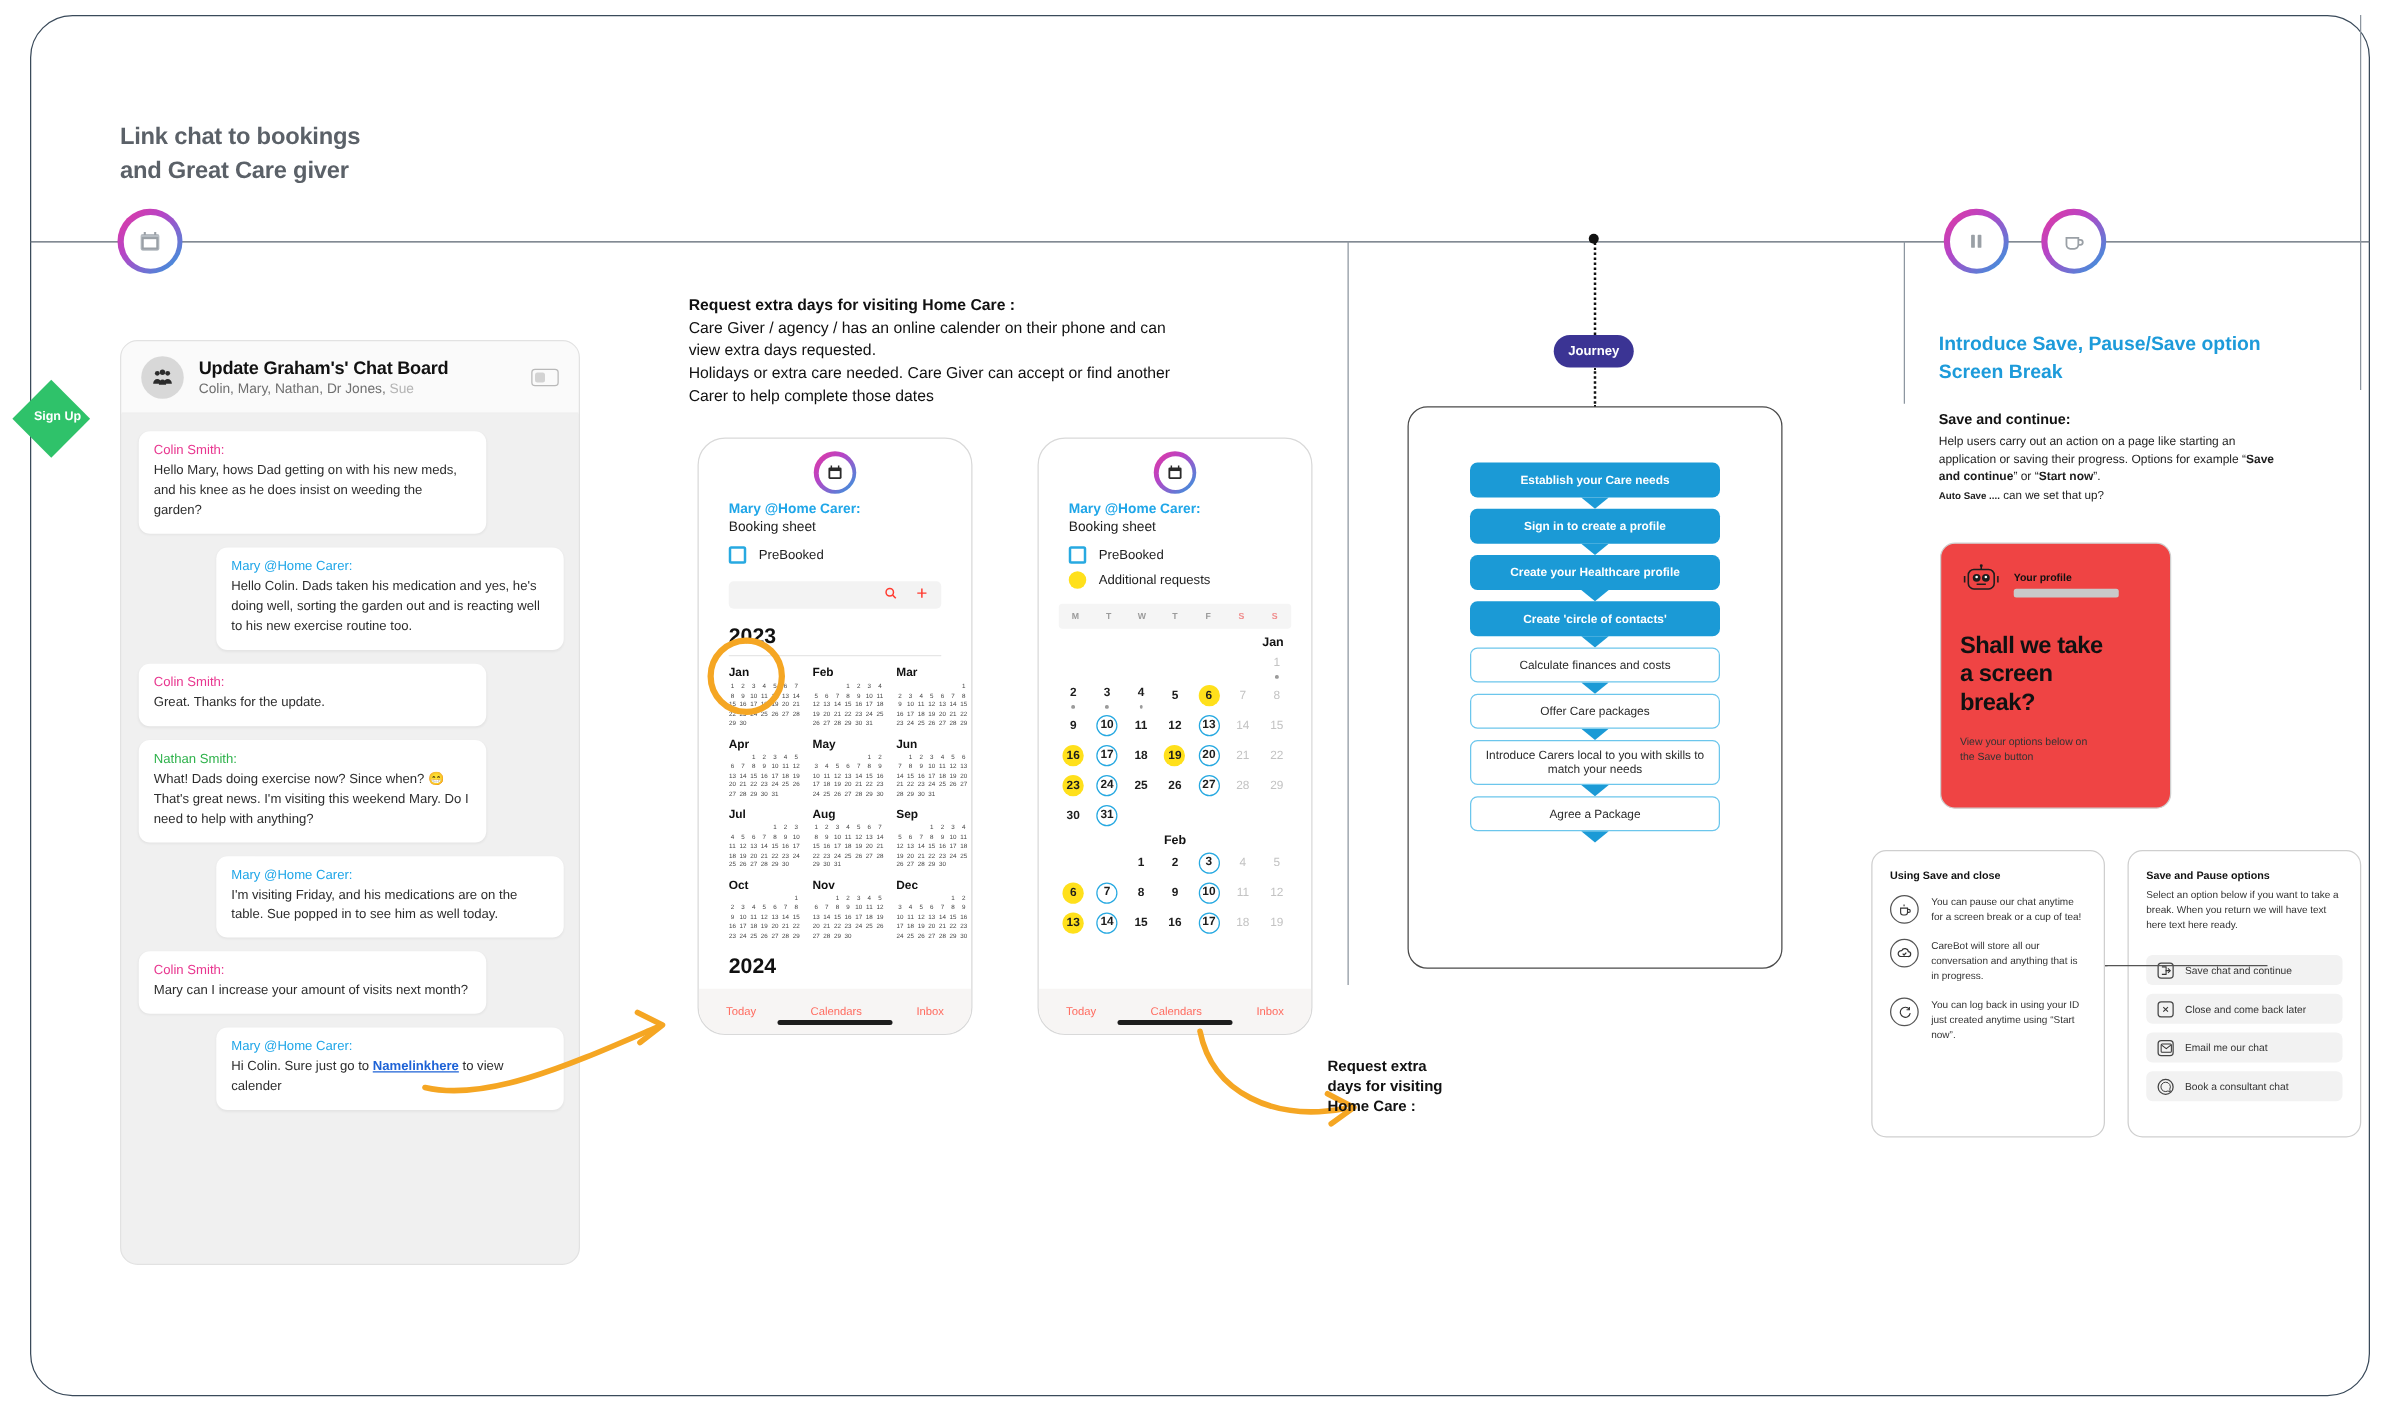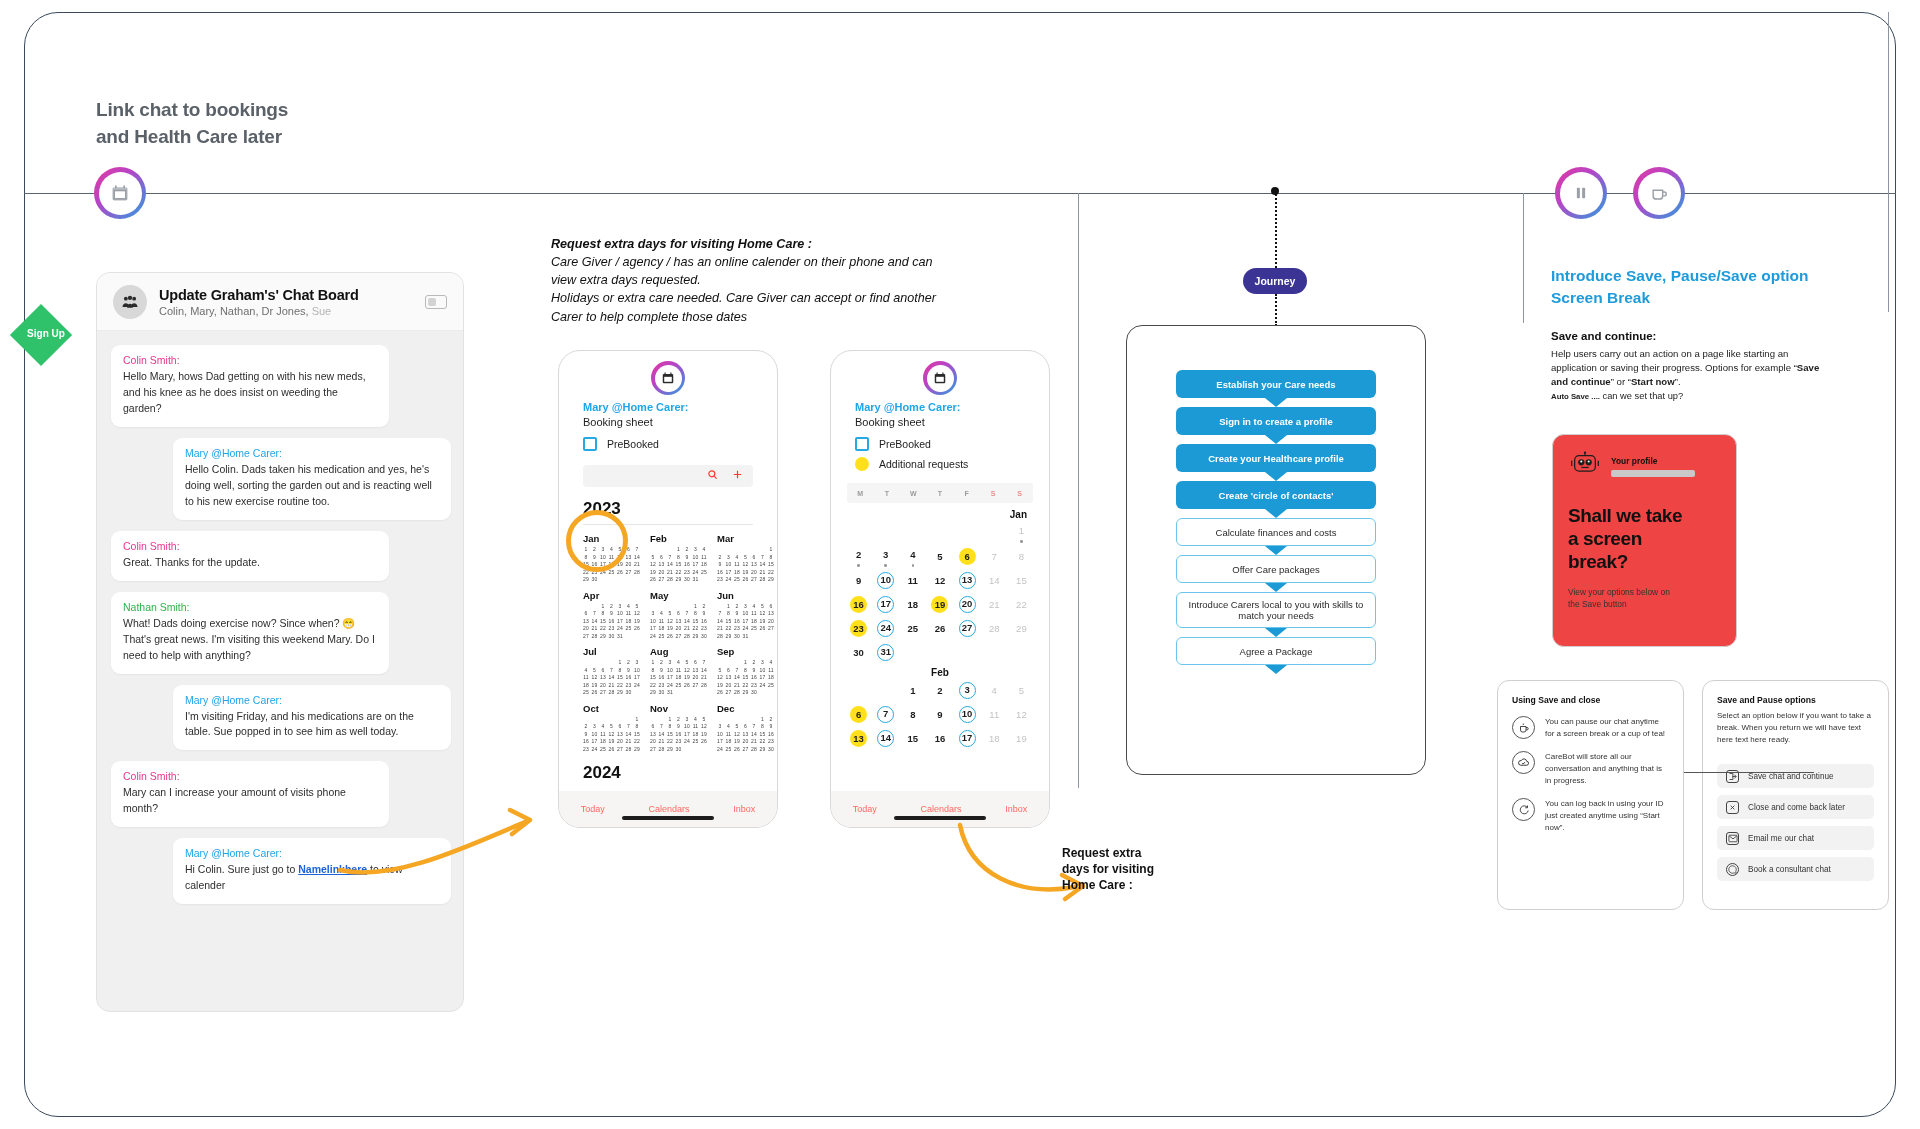--- a/index.html
+++ b/index.html
@@ -127,21 +127,21 @@
   .bubble.right { width: 278px; margin-left: 62px; }
   .b-name { font-size: 10.5px; font-weight: normal; margin-bottom: 3px; }
   .b-text { font-size: 10.5px; color: #2d2d2d; line-height: 1.52; }
   .b-text .link { color: #1d62d6; font-weight: bold; text-decoration: underline; }
 
   
   .mid-desc {
     position: absolute;
     left: 551px; top: 235px;
     width: 470px;
-    font-size: 12.6px; line-height: 1.44; color: #111; font-style: italic;
+    font-size: 12.6px; line-height: 1.44; color: #111;
   }
   .mid-desc .hd { font-weight: bold; }
 
   
   .phone {
     position: absolute;
     background: #fff;
     border: 1.4px solid #d9d9d9;
     border-radius: 22px;
     overflow: hidden;
@@ -350,21 +350,21 @@
 
   <div class="board-frame"></div>
   <div class="timeline-rule"></div>
 
   <div class="vsep" style="left:1078px; top:193px; height:595px;"></div>
   <div class="vsep" style="left:1888px; top:12px; height:300px;"></div>
   <div class="vsep" style="left:1523px; top:193px; height:130px;"></div>
 
   <div class="page-title">
     <div>Link chat to bookings</div>
-    <div>and Health Care later</div>
+    <div>and Great Care giver</div>
   </div>
 
   <div class="ring" style="left:94px; top:167px;">
     <div class="inner">
       <svg width="20" height="20" viewBox="0 0 24 24" fill="none" stroke="#9aa0a6" stroke-width="2">
         <rect x="3" y="5" width="18" height="16" rx="2" fill="#b6bcc2" stroke="none"></rect>
         <rect x="5" y="9" width="14" height="10" fill="#fff"></rect>
         <line x1="7" y1="3" x2="7" y2="6"></line>
           <line x1="17" y1="3" x2="17" y2="6"></line>
       </svg>
@@ -435,21 +435,21 @@
         <div class="b-text">What! Dads doing exercise now? Since when? 😁 That's great news. I'm visiting this weekend Mary. Do I need to help with anything?</div>
       </div>
 
       <div class="bubble right">
         <div class="b-name" style="color:#1fa6e8">Mary @Home Carer:</div>
         <div class="b-text">I'm visiting Friday, and his medications are on the table. Sue popped in to see him as well today.</div>
       </div>
 
       <div class="bubble left">
         <div class="b-name" style="color:#e8368f">Colin Smith:</div>
-        <div class="b-text">Mary can I increase your amount of visits phone month?</div>
+        <div class="b-text">Mary can I increase your amount of visits next month?</div>
       </div>
 
       <div class="bubble right">
         <div class="b-name" style="color:#1fa6e8">Mary @Home Carer:</div>
         <div class="b-text">
           <span>Hi Colin. Sure just go to </span><a class="link" href="#">Namelinkhere</a><span> to view calender</span>
         </div>
       </div>
 
     </div>

